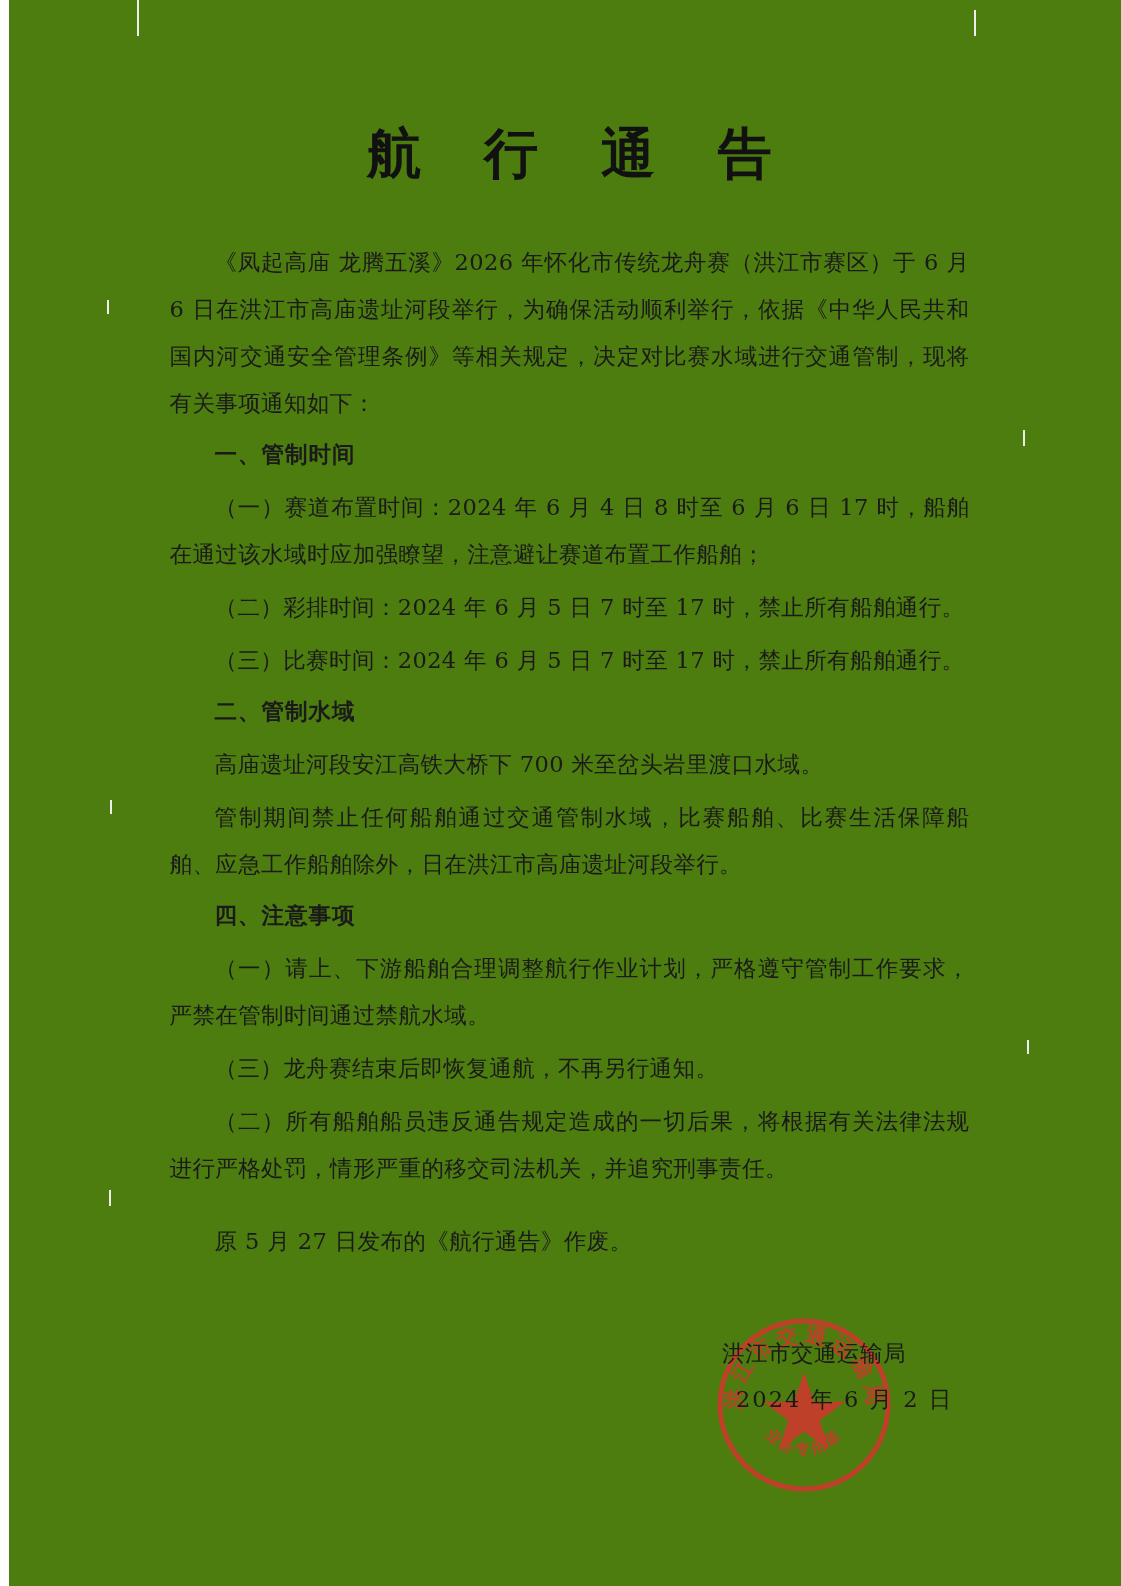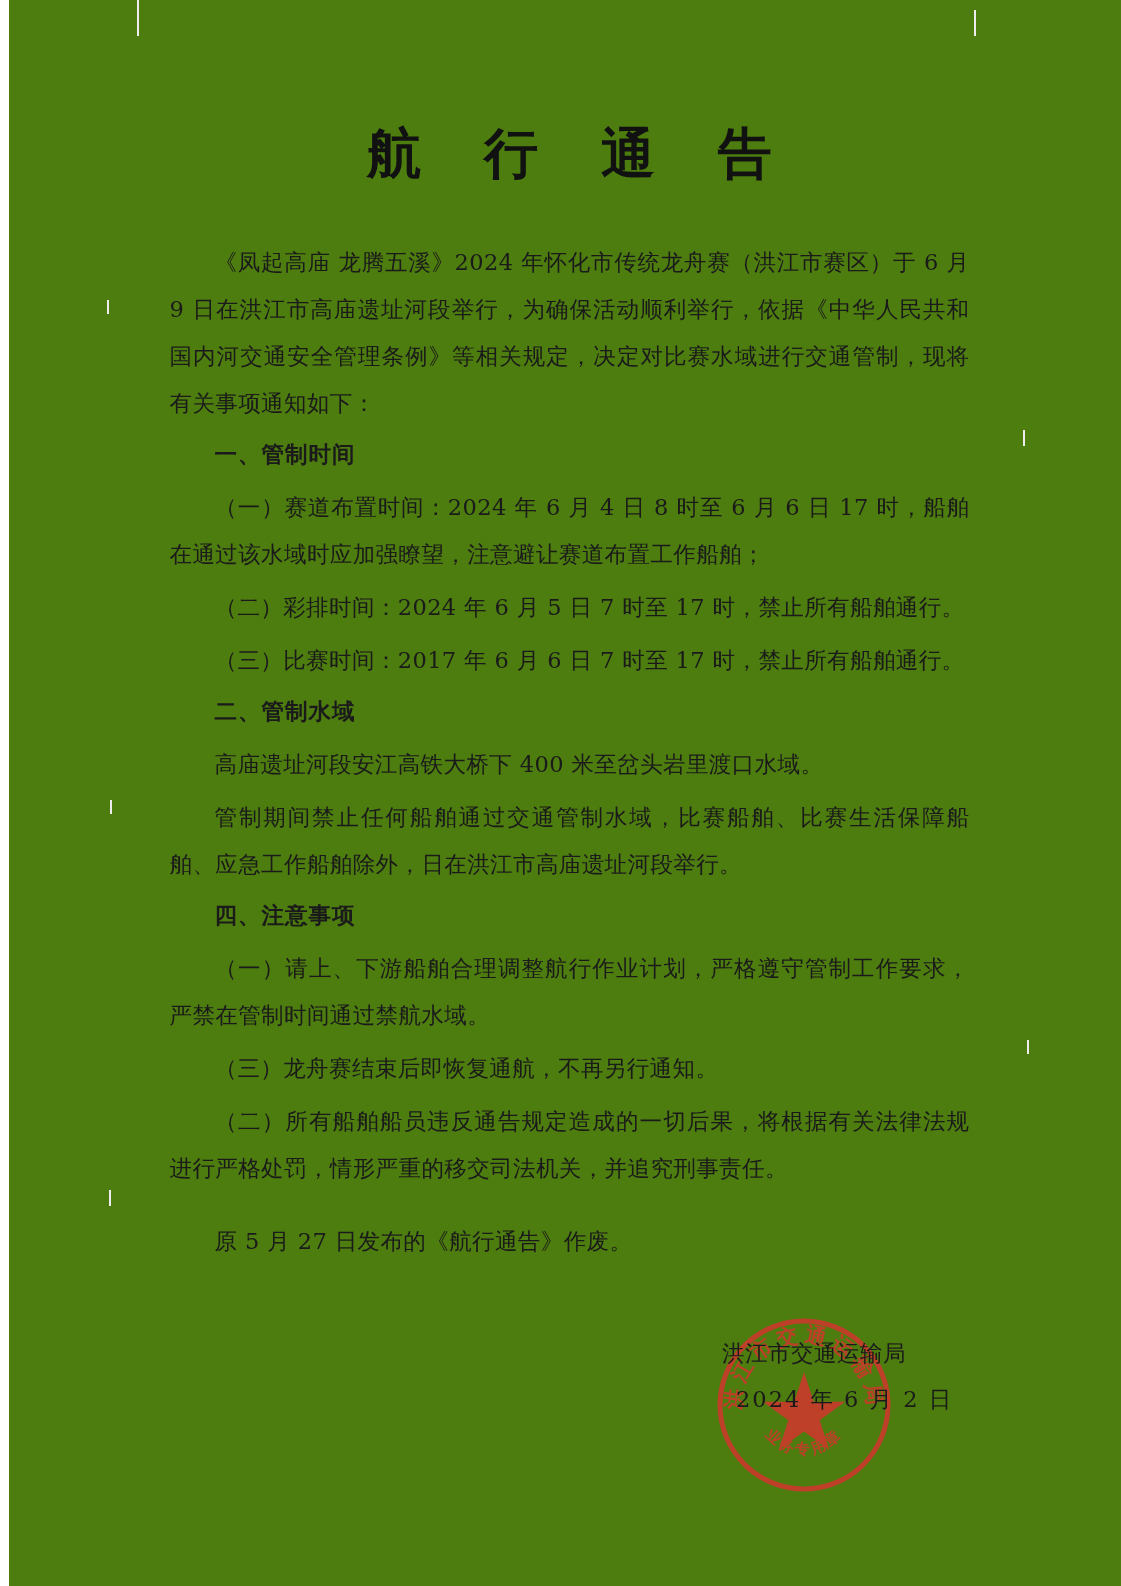--- a/index.html
+++ b/index.html
@@ -110,27 +110,27 @@
   <div class="edge-mark edge-top-right"></div>
   <div class="edge-mark edge-left-1"></div>
   <div class="edge-mark edge-left-2"></div>
   <div class="edge-mark edge-left-3"></div>
   <div class="edge-mark edge-right-1"></div>
   <div class="edge-mark edge-right-2"></div>
 
   <div class="doc-title">航 行 通 告</div>
 
   <div class="body-wrap">
-    <p class="para indent2">《凤起高庙 龙腾五溪》2024 年怀化市传统龙舟赛（洪江市赛区）于 6 月 9 日在洪江市高庙遗址河段举行，为确保活动顺利举行，依据《中华人民共和国内河交通安全管理条例》等相关规定，决定对比赛水域进行交通管制，现将有关事项通知如下：</p>
+    <p class="para indent2">《凤起高庙 龙腾五溪》2026 年怀化市传统龙舟赛（洪江市赛区）于 6 月 6 日在洪江市高庙遗址河段举行，为确保活动顺利举行，依据《中华人民共和国内河交通安全管理条例》等相关规定，决定对比赛水域进行交通管制，现将有关事项通知如下：</p>
     <p class="heading">一、管制时间</p>
     <p class="para indent2">（一）赛道布置时间：2024 年 6 月 4 日 8 时至 6 月 6 日 17 时，船舶在通过该水域时应加强瞭望，注意避让赛道布置工作船舶；</p>
     <p class="para indent2">（二）彩排时间：2024 年 6 月 5 日 7 时至 17 时，禁止所有船舶通行。</p>
-    <p class="para indent2">（三）比赛时间：2017 年 6 月 6 日 7 时至 17 时，禁止所有船舶通行。</p>
+    <p class="para indent2">（三）比赛时间：2024 年 6 月 5 日 7 时至 17 时，禁止所有船舶通行。</p>
     <p class="heading">二、管制水域</p>
-    <p class="para indent2">高庙遗址河段安江高铁大桥下 400 米至岔头岩里渡口水域。</p>
+    <p class="para indent2">高庙遗址河段安江高铁大桥下 700 米至岔头岩里渡口水域。</p>
     <p class="para indent2">管制期间禁止任何船舶通过交通管制水域，比赛船舶、比赛生活保障船舶、应急工作船舶除外，日在洪江市高庙遗址河段举行。</p>
     <p class="heading">四、注意事项</p>
     <p class="para indent2">（一）请上、下游船舶合理调整航行作业计划，严格遵守管制工作要求，严禁在管制时间通过禁航水域。</p>
     <p class="para indent2">（三）龙舟赛结束后即恢复通航，不再另行通知。</p>
     <p class="para indent2">（二）所有船舶船员违反通告规定造成的一切后果，将根据有关法律法规进行严格处罚，情形严重的移交司法机关，并追究刑事责任。</p>
     <p class="para indent2 spacer-before">原 5 月 27 日发布的《航行通告》作废。</p>
   </div>
 
   <div class="seal">
     <svg width="190" height="190" viewBox="0 0 190 190" xmlns="http://www.w3.org/2000/svg">

